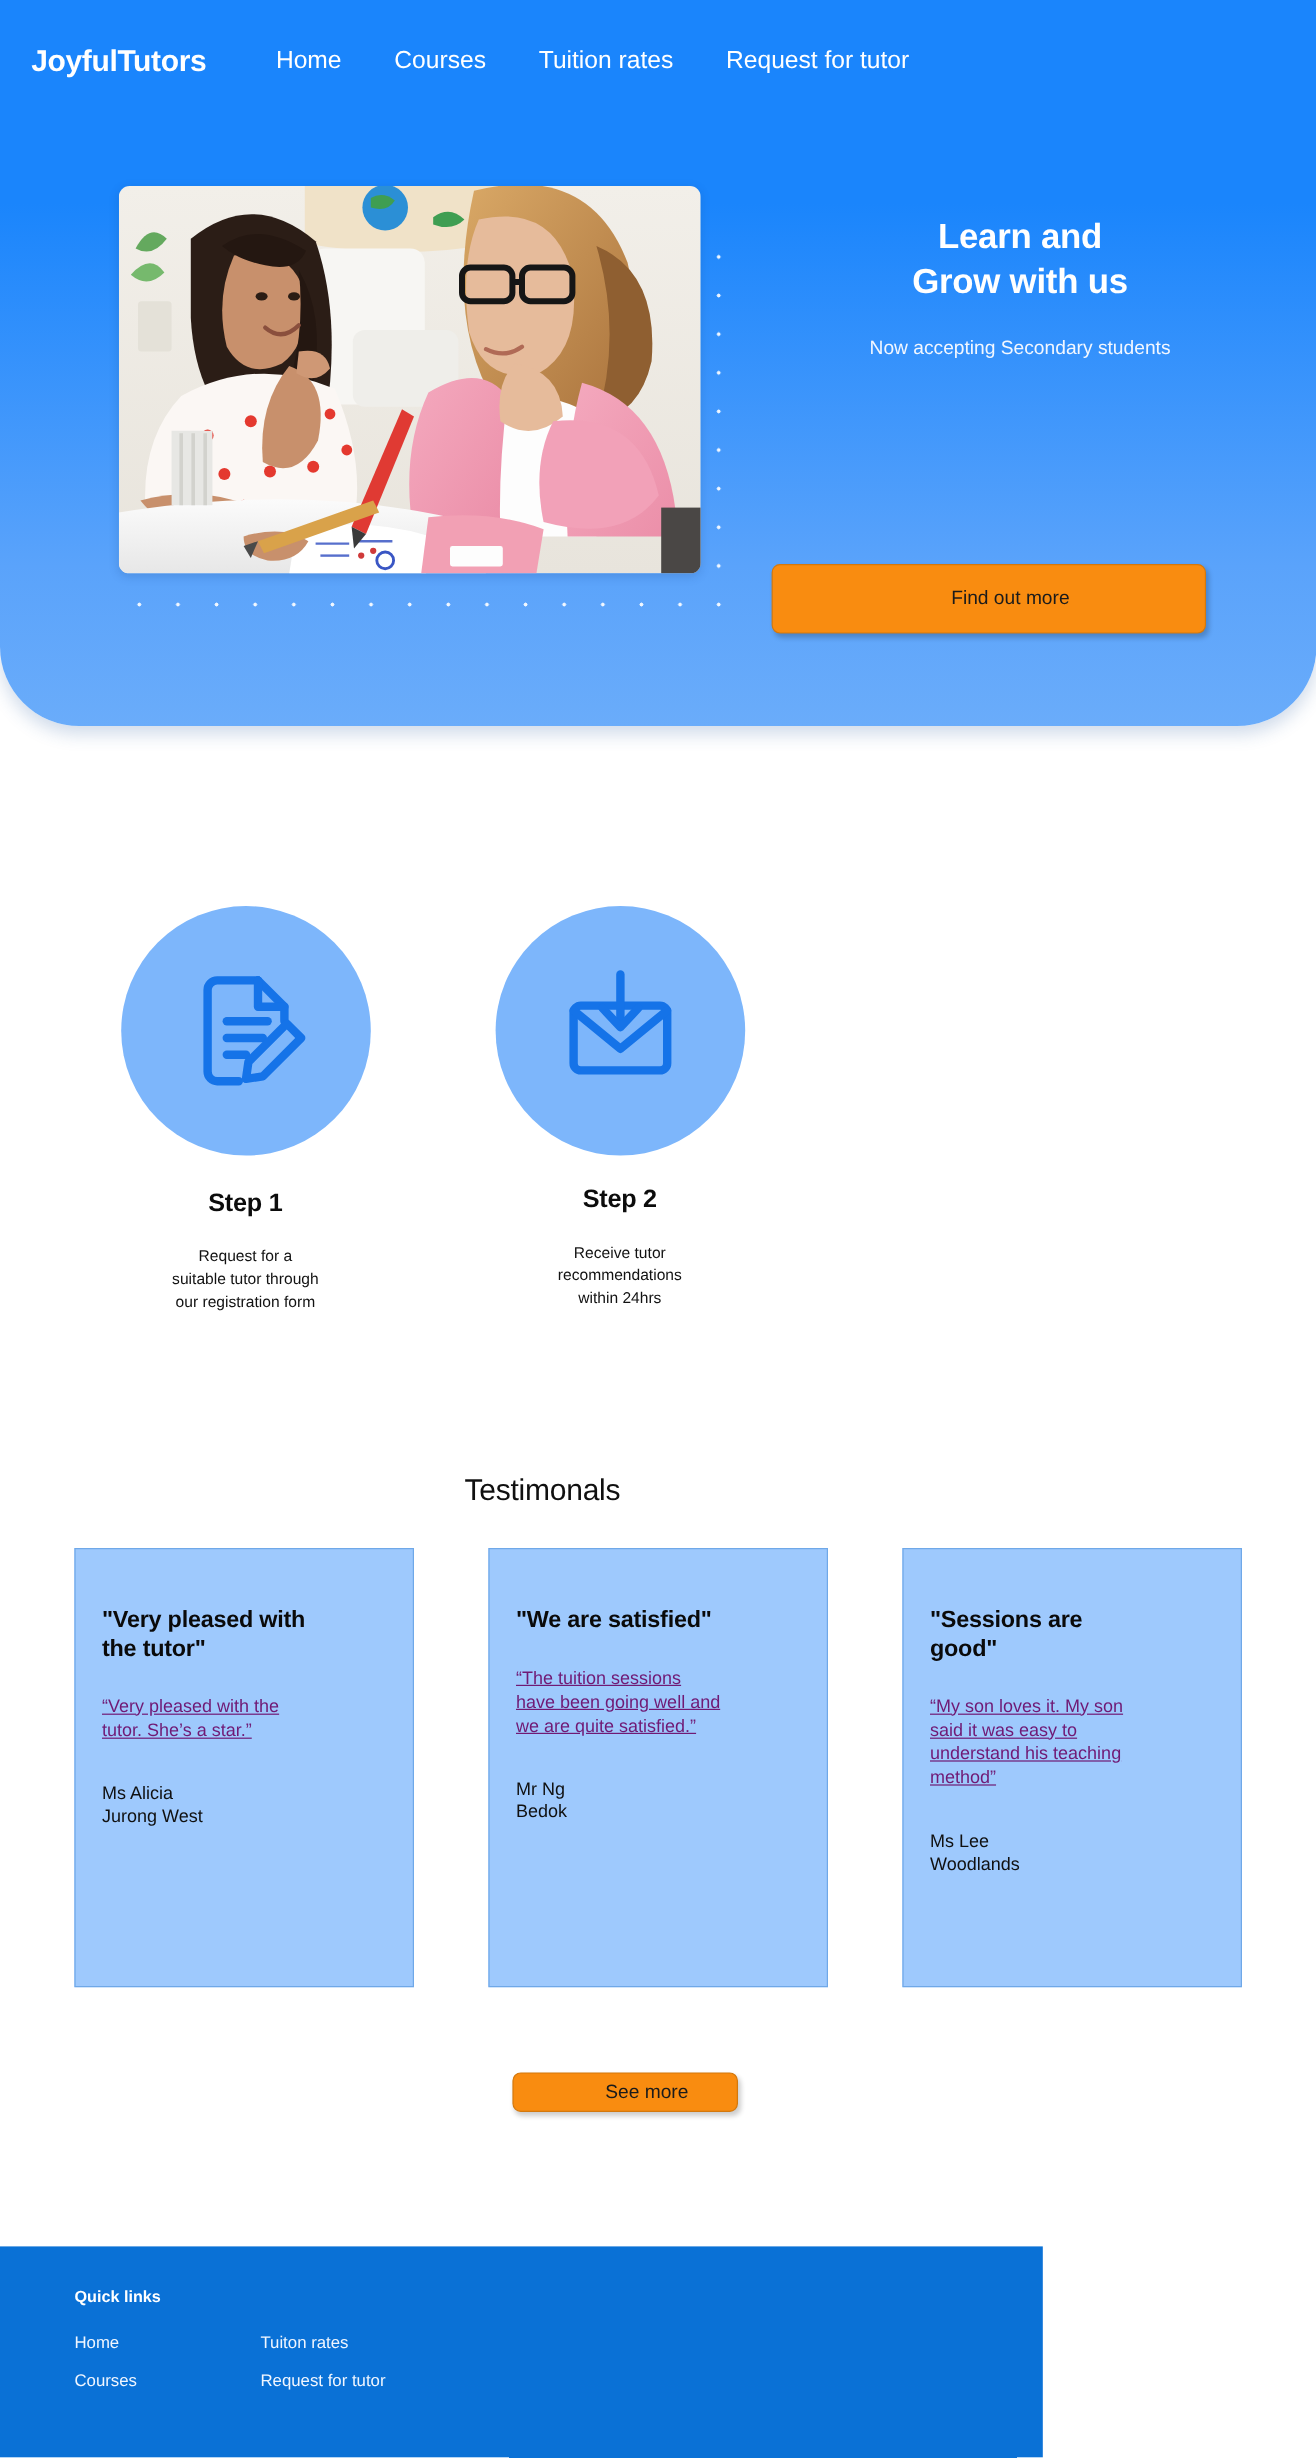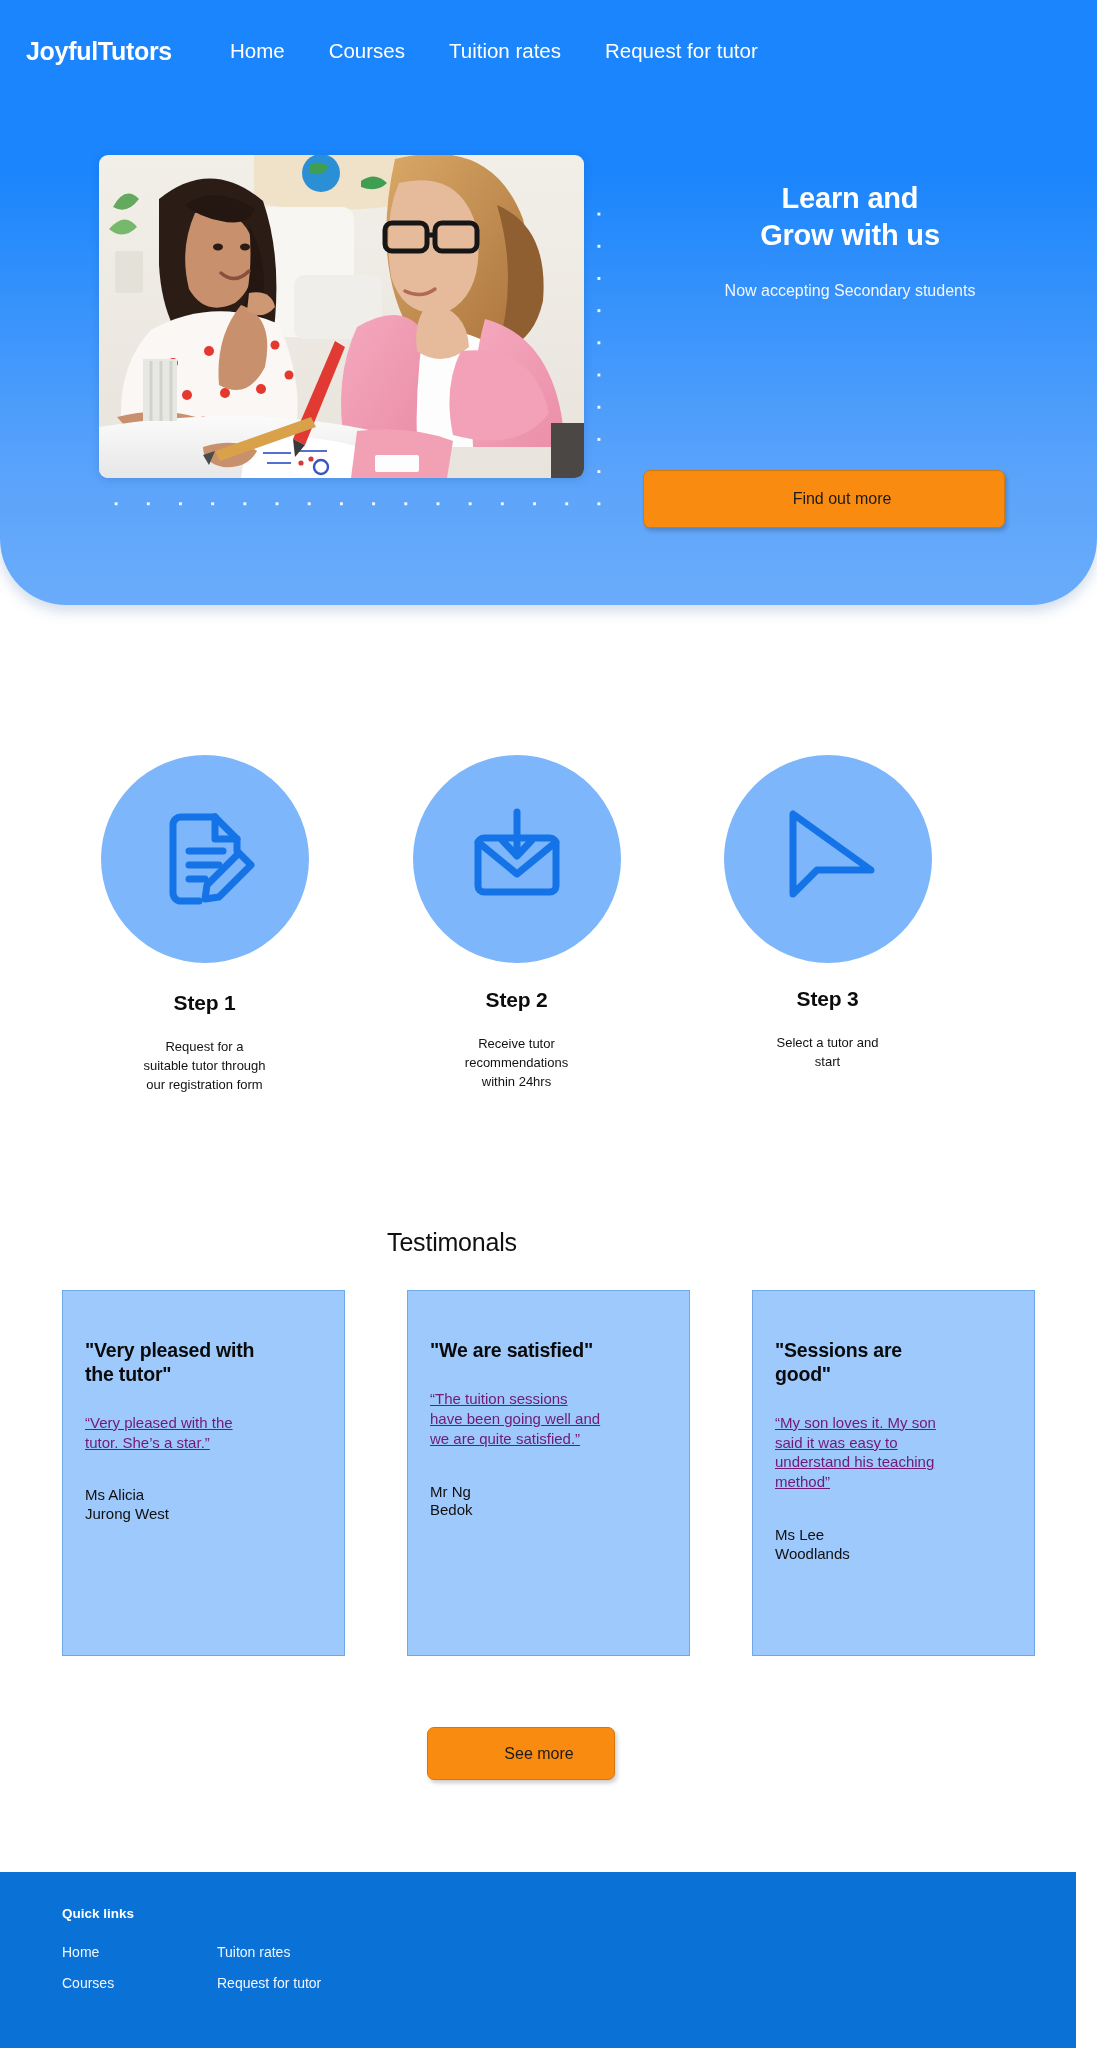--- a/index.html
+++ b/index.html
@@ -189,28 +189,28 @@
   .testi-author {
     margin-top: 34px;
     font-size: 15px;
     line-height: 1.25;
     color: #101010;
     white-space: pre-line;
   }
   .see-more {
     position: absolute;
     top: 1727px; left: 427px;
-    width: 188px; height: 53px;
+    width: 188px; height: 33px;
   }
 
   
   .footer {
     position: absolute;
     top: 1872px; left: 0;
-    width: 1076px;
+    width: 869px;
     height: 176px;
     background: #0a71d6;
   }
   .footer-head {
     position: absolute;
     top: 34px; left: 62px;
     color: #ffffff;
     font-size: 13.5px;
     font-weight: bold;
   }
@@ -411,32 +411,20 @@
           <path d="M40 36 l15 16 15 -16"></path>
         </svg>
       </span>
     </div>
     <div class="step-title">Step 2</div>
     <div class="step-desc">Receive tutor
 recommendations
 within 24hrs</div>
   </div>
 
-  <div class="step">
-    <div class="step-circle">
-      <span>
-        <svg width="110" height="110" viewBox="0 0 110 110" fill="none" stroke="#1573e8" stroke-width="7" stroke-linecap="round" stroke-linejoin="round">
-          <path d="M20 10 L20 90 L44 66 L98 66 Z"></path>
-        </svg>
-      </span>
-    </div>
-    <div class="step-title">Step 3</div>
-    <div class="step-desc">Select a tutor and
-start</div>
-  </div>
 </div>
 
 <div class="testi-heading">Testimonals</div>
 
 <div class="testi-row">
   <div class="testi-card">
     <div class="testi-title">"Very pleased with
 the tutor"</div>
     <div class="testi-quote">“Very pleased with the
 tutor. She’s a star.”</div>

